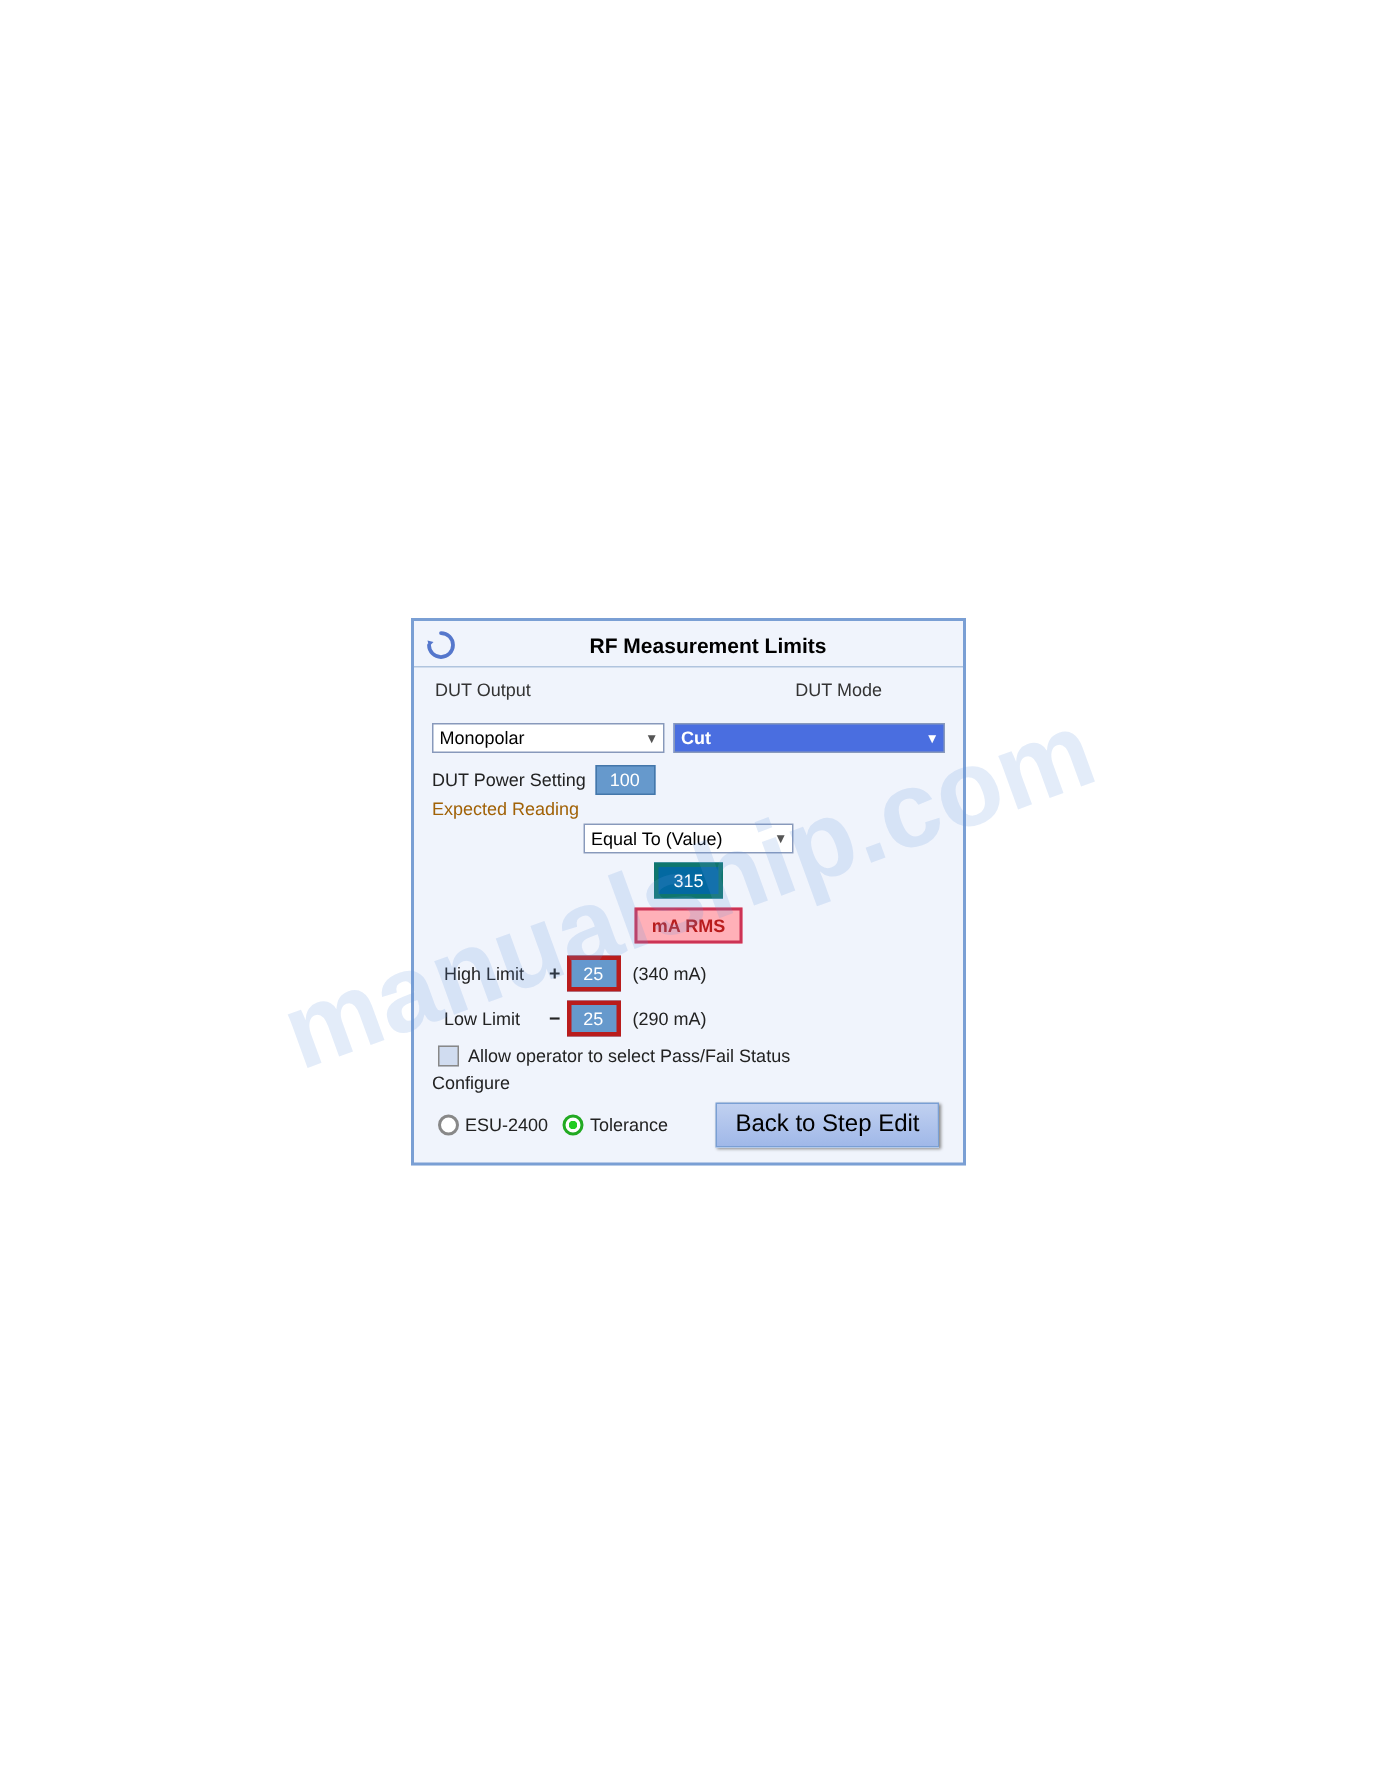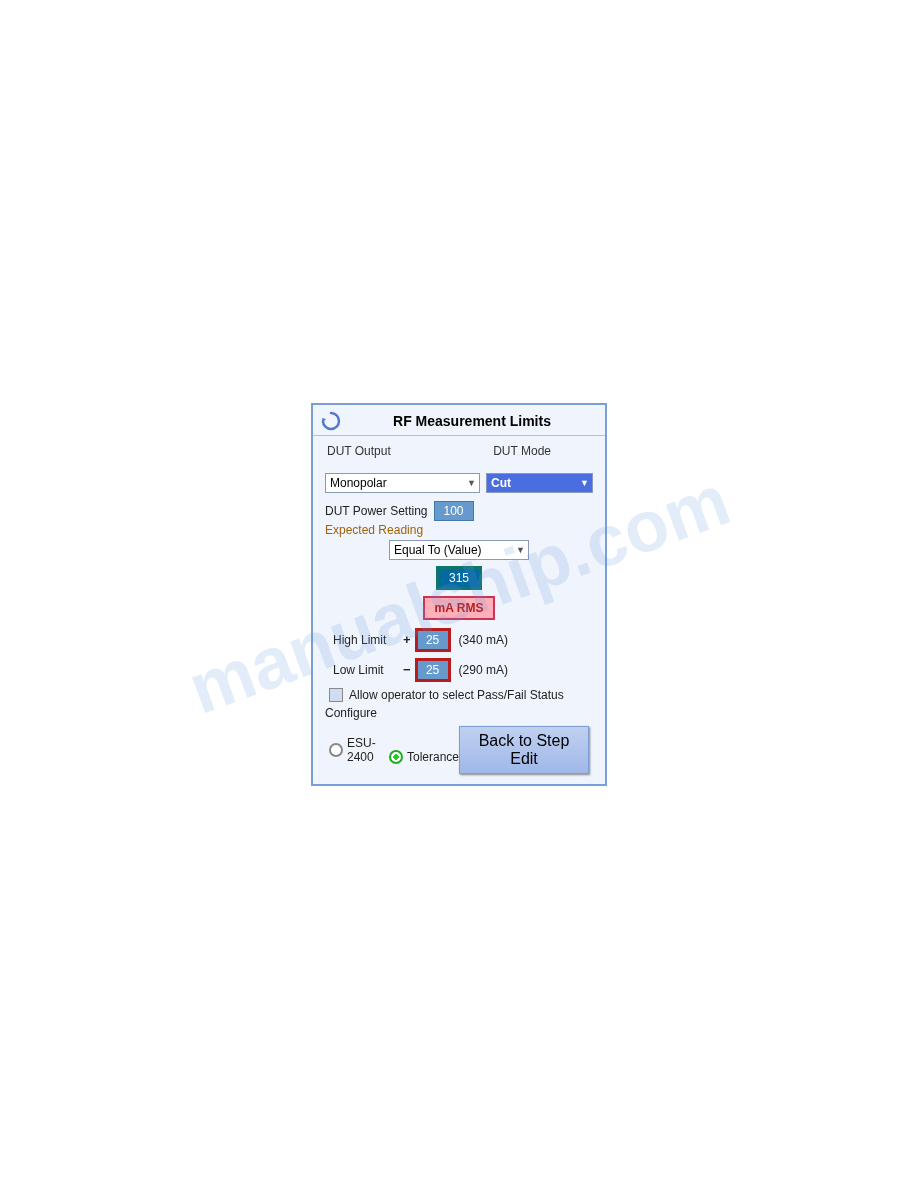--- a/index.html
+++ b/index.html
@@ -17,21 +17,21 @@
       display: flex;
       align-items: center;
       justify-content: center;
       width: 100%;
       height: 100%;
     }
 
     .dialog {
       border: 2px solid #7a9fd4;
       background: #f0f4fc;
-      width: 296px;
+      width: 370px;
       padding: 0;
       position: relative;
     }
 
     .dialog-title-bar {
       background: #f0f4fc;
       display: flex;
       align-items: center;
       padding: 6px 8px 4px 8px;
       border-bottom: 1px solid #b0c4de;

